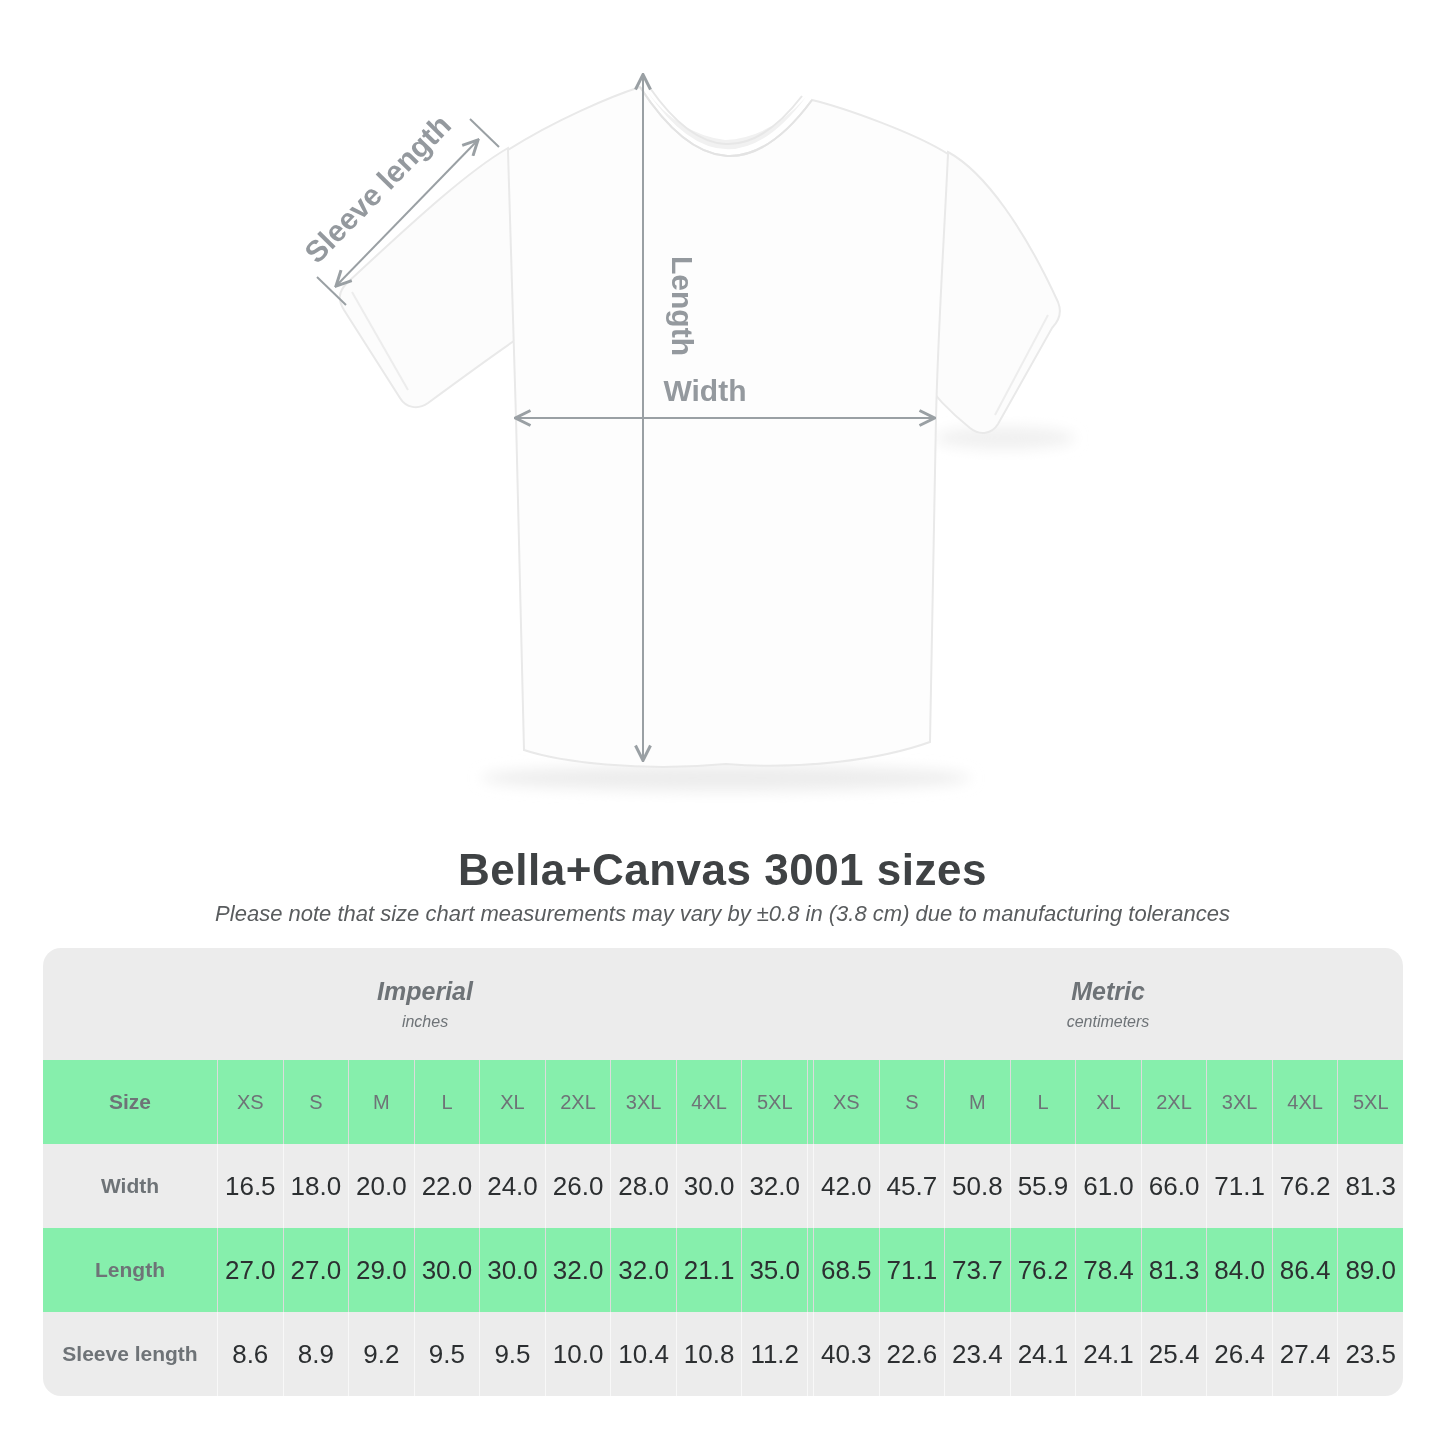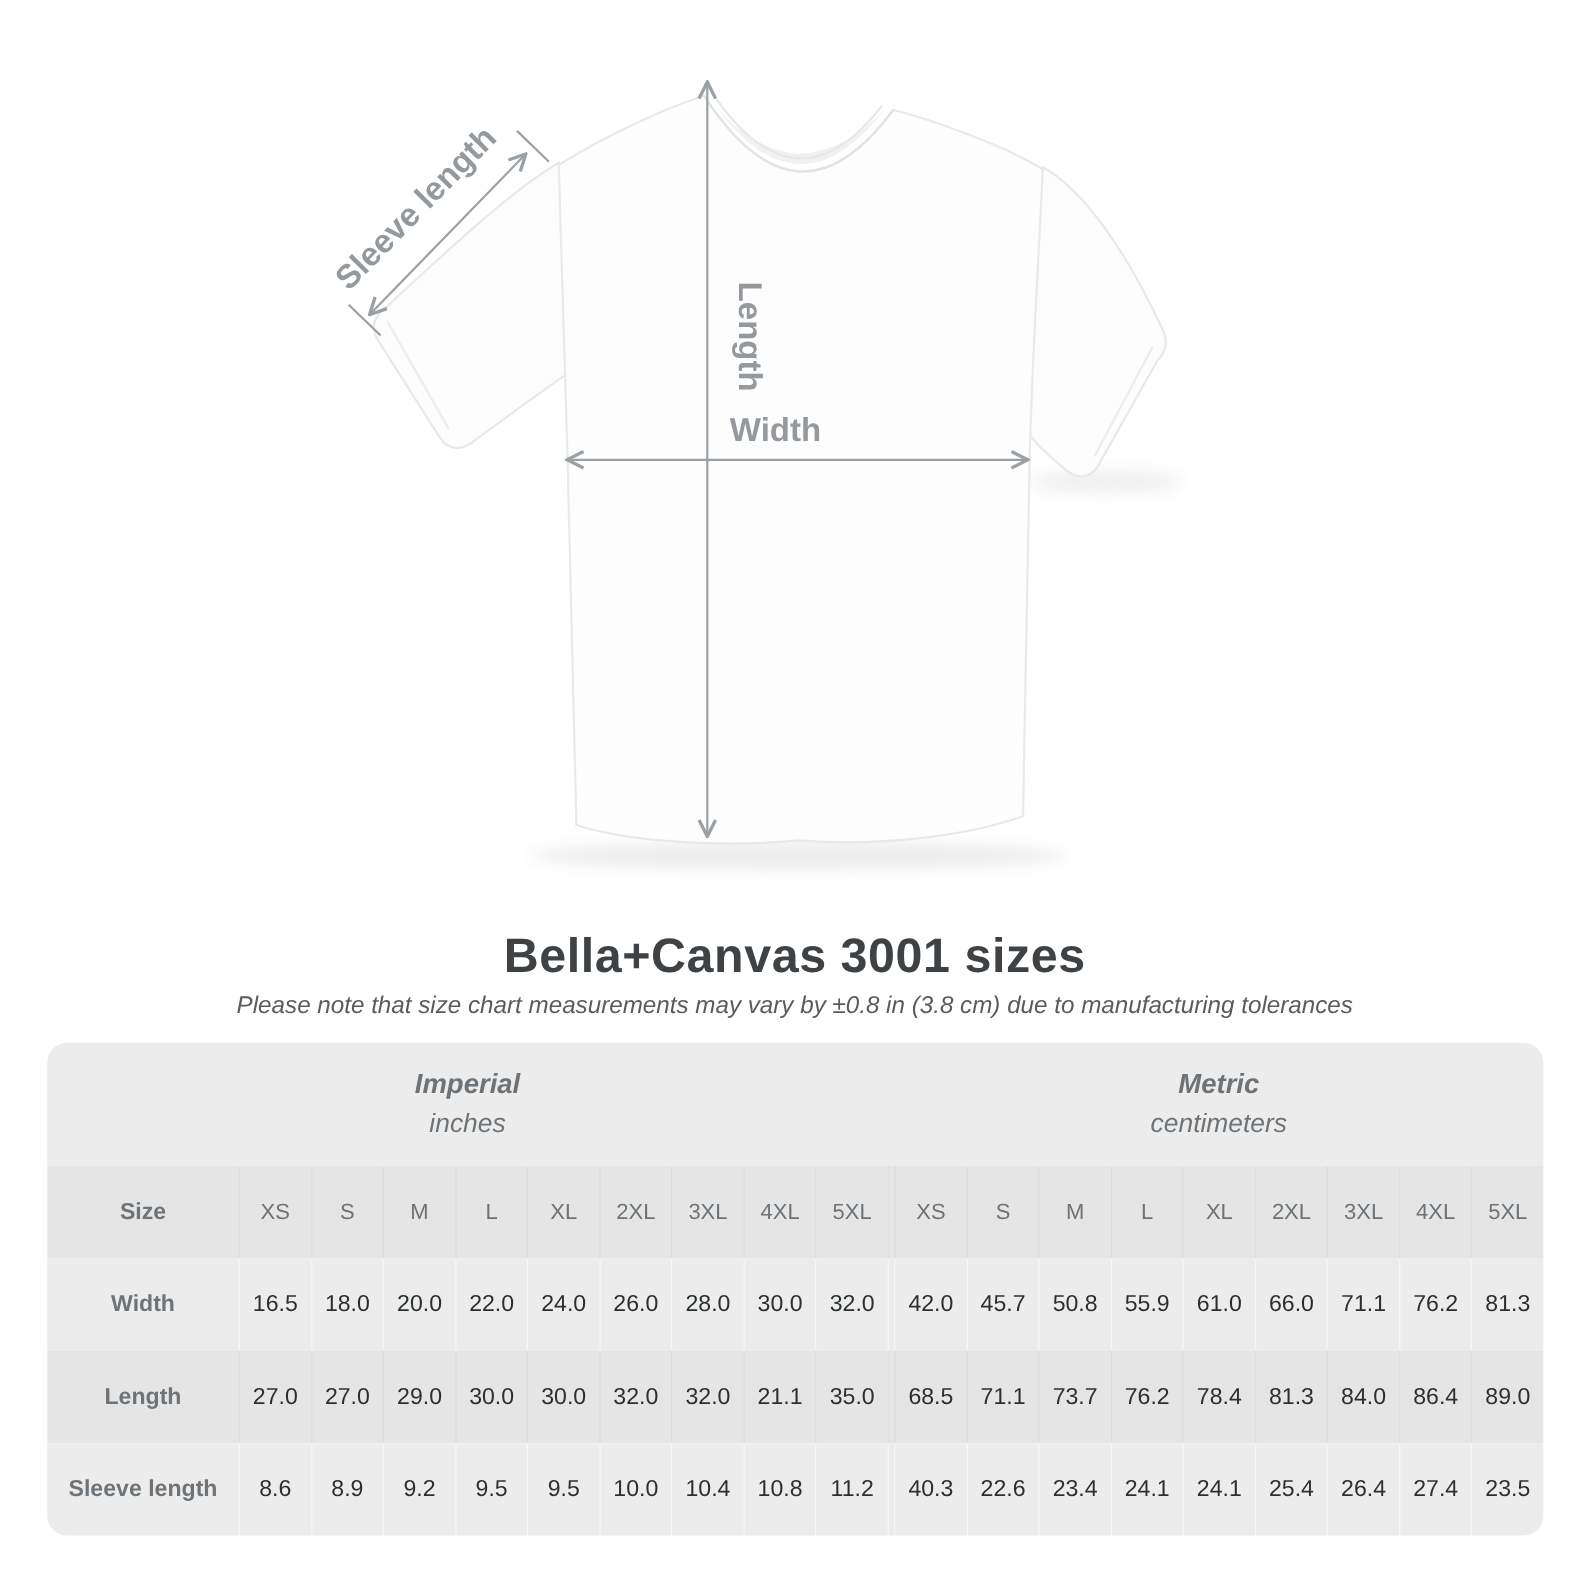--- a/index.html
+++ b/index.html
@@ -22,33 +22,33 @@
   
   .size-table{position:absolute;left:43px;top:948px;width:1360px;}
   .unit-band{
     height:112px;background:#ececec;border-radius:18px 18px 0 0;
     display:grid;grid-template-columns:174px repeat(9,1fr) 6px repeat(9,1fr);
   }
   .unit-cell{display:flex;flex-direction:column;align-items:center;justify-content:center;}
   .unit-imperial{grid-column:1/11;}
   .unit-metric{grid-column:12/21;}
   .unit-name{font-size:25px;font-weight:bold;font-style:italic;color:#6e7377;}
-  .unit-sub{font-size:24px;font-style:italic;color:#6e7377;margin-top:7px;}
+  .unit-sub{font-size:16px;font-style:italic;color:#6e7377;margin-top:7px;}
   .trow{
     display:grid;grid-template-columns:174px repeat(9,1fr) 6px repeat(9,1fr);
     height:84px;
   }
-  .trow.white{background:#e5e5e5;--line:#dcdcdc;}
+  .trow.white{background:#86efac;--line:#dcdcdc;}
   .trow.gray{background:#ececec;--line:#f8f8f8;}
   .trow:last-child{border-radius:0 0 18px 18px;}
   .cell{display:flex;align-items:center;justify-content:center;}
   .cell.val,.cell.sizehead,.cell.divider{border-left:1px solid var(--line);}
   .cell.label{font-size:21px;font-weight:bold;color:#6e7377;}
   .cell.sizehead{font-size:20px;font-weight:normal;color:#6e7377;}
-  .cell.val{font-size:21px;color:#2c2f31;}
+  .cell.val{font-size:26px;color:#2c2f31;}
 </style>
 </head>
 <body>
 
 <div class="page">
 
   <svg class="shirt-svg" width="1445" height="840" viewBox="0 0 1445 840">
     <defs>
       <marker id="arr" viewBox="0 0 12 12" refX="10" refY="6" markerWidth="9" markerHeight="9" orient="auto-start-reverse">
         <path d="M1,1 L11,6 L1,11" fill="none" stroke="#9aa0a4" stroke-width="2"></path>

